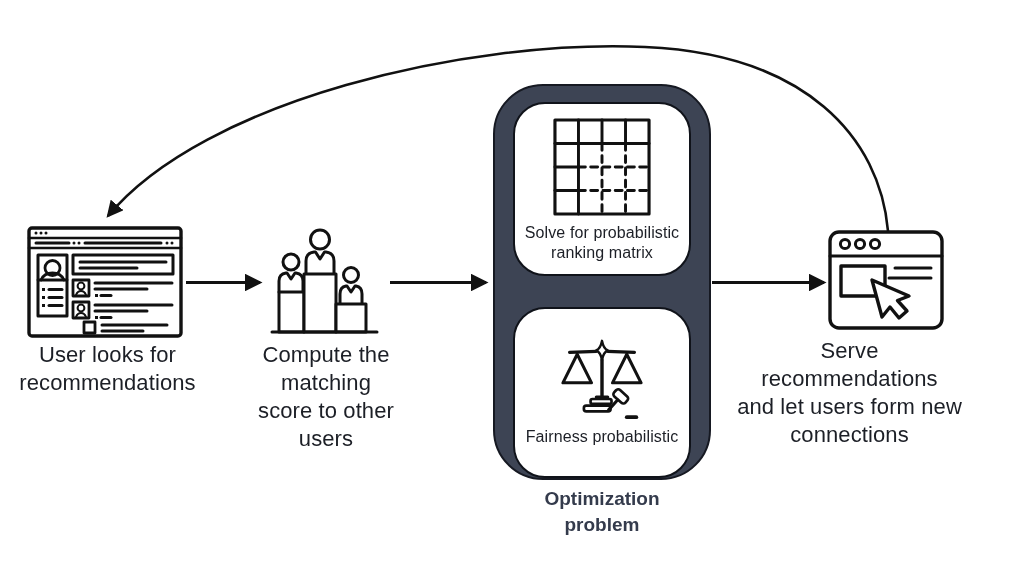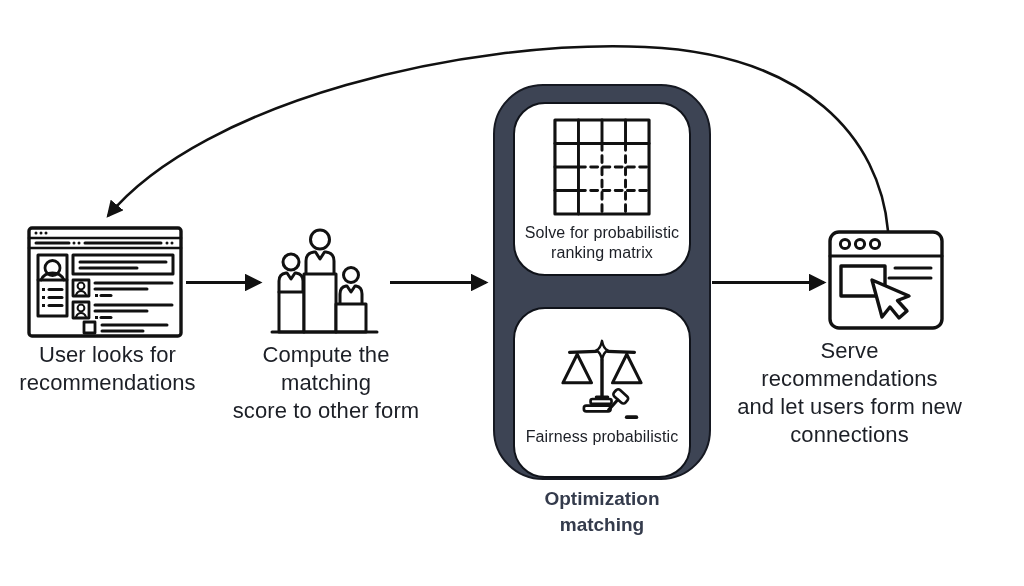--- a/index.html
+++ b/index.html
@@ -113,21 +113,21 @@
 
     <circle class="ln" cx="81" cy="49" r="7.5" stroke-width="3"></circle>
     <path class="ln wh" d="M 70 78 L 70 68 Q 70 61 76 60 L 77 60 L 81 66 L 85 60 L 86 60 Q 92 61 92 68 L 92 78" stroke-width="3"></path>
 
     <rect class="ln wh" x="9" y="66" width="25" height="40" stroke-width="3"></rect>
     <rect class="ln wh" x="34" y="48" width="32" height="58" stroke-width="3"></rect>
     <rect class="ln wh" x="66" y="78" width="30" height="28" stroke-width="3"></rect>
     <line class="ln" x1="2" y1="106" x2="107" y2="106" stroke-width="3"></line>
   </svg>
   <div class="abs label" style="left:228px;top:341px;width:196px;">Compute the matching
-score to other form</div>
+score to other users</div>
 
   <div class="abs opt-container">
     <div class="opt-box top">
       <svg width="98" height="98" viewBox="0 0 100 100">
         <rect class="ln" x="2" y="2" width="96" height="96" stroke-width="3.2"></rect>
         <line class="ln" x1="26" y1="2" x2="26" y2="98" stroke-width="3"></line>
         <line class="ln" x1="2" y1="26" x2="98" y2="26" stroke-width="3"></line>
         <line class="ln" x1="50" y1="2" x2="50" y2="26" stroke-width="3"></line>
         <line class="ln" x1="74" y1="2" x2="74" y2="26" stroke-width="3"></line>
         <line class="ln" x1="2" y1="50" x2="26" y2="50" stroke-width="3"></line>
@@ -159,21 +159,21 @@
         <g transform="rotate(42 69 62)">
           <rect class="ln wh" x="61" y="56.5" width="16" height="9" rx="3" stroke-width="2.8"></rect>
           <line class="ln" x1="69" y1="66" x2="69" y2="80" stroke-width="3.2"></line>
         </g>
         <path class="ln" d="M 76 83 L 86 83" stroke-width="4" stroke-linecap="round"></path>
       </svg>
       <div class="label">Fairness probabilistic</div>
     </div>
   </div>
   <div class="abs opt-label">Optimization
-matching</div>
+problem</div>
 
   <svg class="abs" style="left:828px;top:230px;" width="116" height="100" viewBox="0 0 116 100">
     <rect class="ln" x="2" y="2" width="112" height="96" rx="9" stroke-width="3.4"></rect>
     <line class="ln" x1="2" y1="26" x2="114" y2="26" stroke-width="3"></line>
     <circle class="ln" cx="17" cy="14" r="4.6" stroke-width="3"></circle>
     <circle class="ln" cx="32" cy="14" r="4.6" stroke-width="3"></circle>
     <circle class="ln" cx="47" cy="14" r="4.6" stroke-width="3"></circle>
     <rect class="ln" x="13" y="36" width="44" height="30" stroke-width="3.4"></rect>
     <line class="ln" x1="67" y1="38" x2="103" y2="38" stroke-width="3"></line>
     <line class="ln" x1="61" y1="48" x2="103" y2="48" stroke-width="3"></line>

